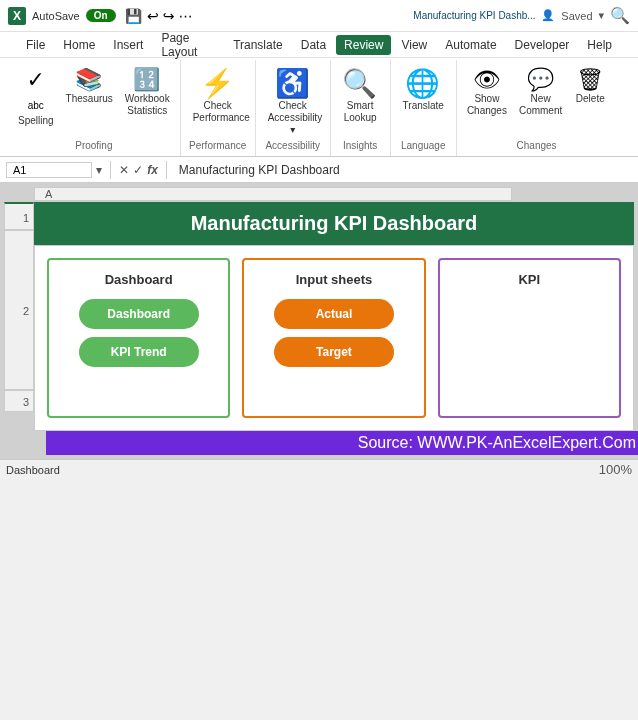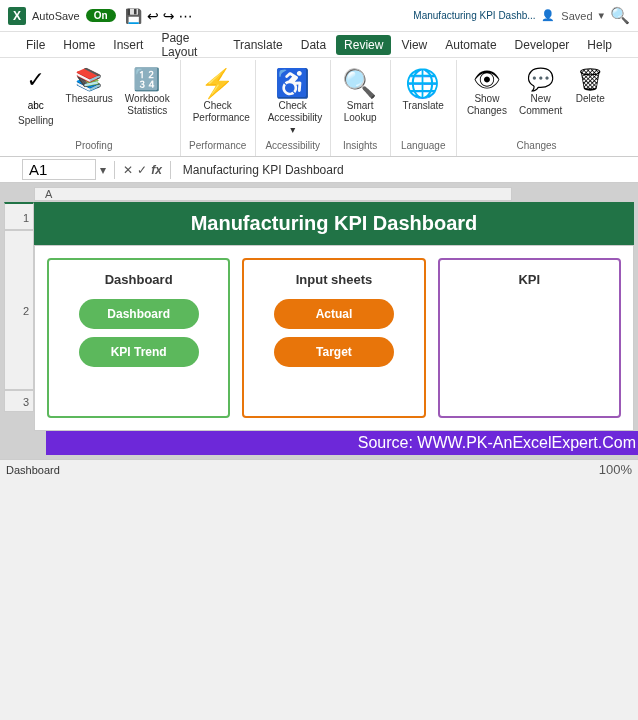--- a/index.html
+++ b/index.html
@@ -48,21 +48,21 @@
       cursor: pointer; border-radius: 3px; text-align: center;
     }
     .ribbon-btn-large .ribbon-btn-icon { font-size: 28px; }
     .ribbon-btn-large .ribbon-btn-label { font-size: 10px; max-width: 50px; }
 
     
     .formula-bar {
       display: flex; align-items: center; background: #fff; border-bottom: 1px solid #ccc;
       padding: 2px 6px; height: 26px; gap: 4px;
     }
-    .cell-ref { border: 1px solid #ccc; padding: 1px 6px; font-size: 15px; width: 74px; margin-left: 16px; }
+    .cell-ref { border: 1px solid #ccc; padding: 1px 6px; font-size: 11px; width: 86px; }
     .formula-icon { font-size: 12px; color: #555; cursor: pointer; }
     .formula-separator { width: 1px; background: #ccc; height: 18px; margin: 0 4px; }
     .formula-input { flex: 1; border: none; outline: none; font-size: 12px; color: #333; padding-left: 4px; }
     .sheet-header {
       background: #217346; padding: 8px 12px; text-align: center;
       font-size: 20px; font-weight: bold; color: #fff; border-radius: 2px;
       width: 478px; margin-bottom: 8px;
     }
     .sections-row { display: flex; gap: 12px; }
     .section-box {

